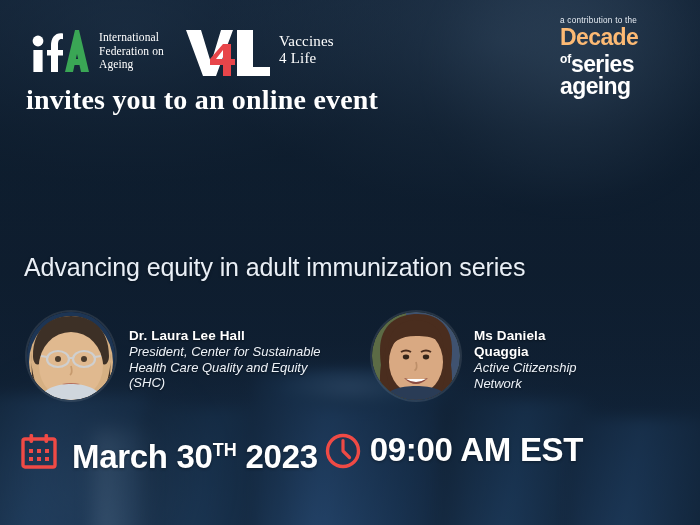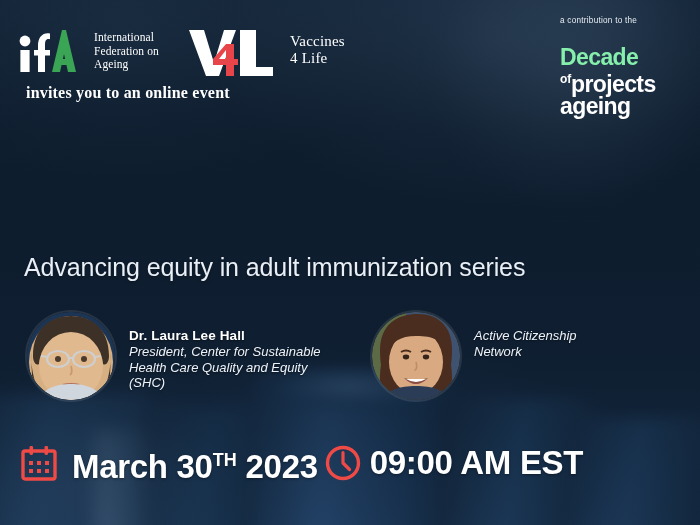--- a/index.html
+++ b/index.html
@@ -59,53 +59,53 @@
     filter:blur(14px);
   }
   .scrim{
     position:absolute;inset:0;
     background:linear-gradient(180deg,rgba(12,26,42,.55) 0%,rgba(12,26,42,.72) 25%,rgba(13,28,45,.78) 52%,rgba(13,28,45,.62) 78%,rgba(13,28,45,.45) 100%);
   }
 
   .content{position:absolute;inset:0;}
 
   
-  .logo-row{position:absolute;left:16px;top:26px;display:flex;align-items:flex-start;gap:8px;}
+  .logo-row{position:absolute;left:29px;top:26px;display:flex;align-items:flex-start;}
 
   .ifa-mark{position:relative;width:62px;height:50px;flex:none;margin-right:8px;}
   .ifa-mark svg{display:block;}
 
   .ifa-words{
     color:#ffffff;font-family:"Liberation Serif",serif;font-size:11.5px;line-height:13.5px;
     padding-top:5px;width:76px;letter-spacing:.1px;
   }
 
   .v4l-mark{position:relative;width:86px;height:52px;flex:none;margin-left:10px;}
   .v4l-mark svg{display:block;}
 
   .v4l-words{
     color:#ffffff;font-family:"Liberation Serif",serif;font-size:15px;line-height:17px;
     padding-top:7px;margin-left:8px;letter-spacing:.2px;white-space:nowrap;
   }
 
   .invites{
     position:absolute;left:26px;top:84px;
     color:#ffffff;font-family:"Liberation Serif",serif;
-    font-size:16px;font-weight:700;letter-spacing:.2px;white-space:nowrap;
+    font-size:28px;font-weight:700;letter-spacing:.2px;white-space:nowrap;
   }
 
   
   .decade{position:absolute;right:10px;top:16px;width:130px;text-align:left;padding-left:3px;}
   .decade .dec-sub{
     color:#e8eef5;font-size:8.2px;letter-spacing:.25px;line-height:10px;
     font-family:Liberation Sans, sans-serif;white-space:nowrap;
   }
   .decade .dec-1{
-    color:#86efac;font-weight:700;font-size:23px;line-height:22px;letter-spacing:-.6px;
-    margin-top:20px;
+    color:#fdba74;font-weight:700;font-size:23px;line-height:22px;letter-spacing:-.6px;
+    margin-top:0;
   }
   .decade .dec-2{color:#ffffff;font-weight:700;font-size:23px;line-height:22px;letter-spacing:-.6px;}
   .decade .dec-2 .of{font-size:12px;font-weight:700;vertical-align:super;letter-spacing:-.2px;}
   .decade .dec-3{color:#ffffff;font-weight:700;font-size:23px;line-height:23px;letter-spacing:-.6px;}
 
   
   .title{
     position:absolute;left:22px;top:146px;width:660px;
     color:#ffffff;font-weight:700;font-size:35.5px;line-height:41px;letter-spacing:-.4px;
     text-shadow:0 1px 3px rgba(0,0,0,.35);
@@ -137,21 +137,21 @@
     text-shadow:0 1px 2px rgba(0,0,0,.45);
   }
   .sp-role{
     color:#edf2f8;font-style:italic;font-size:13px;line-height:15.5px;letter-spacing:0;
     text-shadow:0 1px 2px rgba(0,0,0,.45);
   }
 
   
   .datebar{
     position:absolute;left:0;top:432px;width:700px;height:62px;
-    display:flex;align-items:center;padding-left:20px;box-sizing:border-box;
+    display:flex;align-items:flex-start;padding-left:20px;box-sizing:border-box;
   }
   .cal-icon{width:38px;height:38px;flex:none;}
   .clock-icon{width:38px;height:38px;flex:none;margin:0 8px 0 6px;}
   .date-text{
     color:#ffffff;font-weight:700;font-size:33px;line-height:36px;letter-spacing:-.3px;
     margin-left:14px;white-space:nowrap;
     text-shadow:0 1px 3px rgba(0,0,0,.4);
   }
   .date-text sup{font-size:18px;vertical-align:super;font-weight:700;letter-spacing:0;}
   .time-text{
@@ -214,21 +214,21 @@
         <div>Vaccines</div>
         <div>4 Life</div>
       </div>
     </div>
 
     <div class="invites">invites you to an online event</div>
 
     <div class="decade">
       <div class="dec-sub">a contribution to the</div>
       <div class="dec-1">Decade</div>
-      <div class="dec-2"><span class="of">of</span><span>projects</span></div>
+      <div class="dec-2"><span class="of">of</span><span>series</span></div>
       <div class="dec-3">ageing</div>
     </div>
 
 
     <div class="subtitle">Advancing equity in adult immunization series</div>
 
     <div class="speakers">
 
       <div class="speaker sp-left">
         <div class="avatar">
@@ -303,20 +303,21 @@
               <path d="M44 50 Q46 57 42.5 58.5" stroke="#bd8f69" stroke-width="1.7" fill="none"></path>
 
               <path d="M32 66 Q44 78 56 66 Q44 70 32 66 Z" fill="#8a4b41"></path>
               <path d="M34 67 Q44 73 54 67 Z" fill="#ffffff"></path>
 
               <path d="M10 88 C14 78 28 74 44 74 C60 74 74 78 78 88 Z" fill="#2a3c56"></path>
             </g>
           </svg>
         </div>
         <div class="sp-text">
+          <div class="sp-name">Ms Daniela Quaggia</div>
           <div class="sp-role">Active Citizenship Network</div>
         </div>
       </div>
 
     </div>
 
     <div class="datebar">
 
       <div class="cal-icon">
         <svg width="38" height="38" viewBox="0 0 38 38" xmlns="http://www.w3.org/2000/svg">

